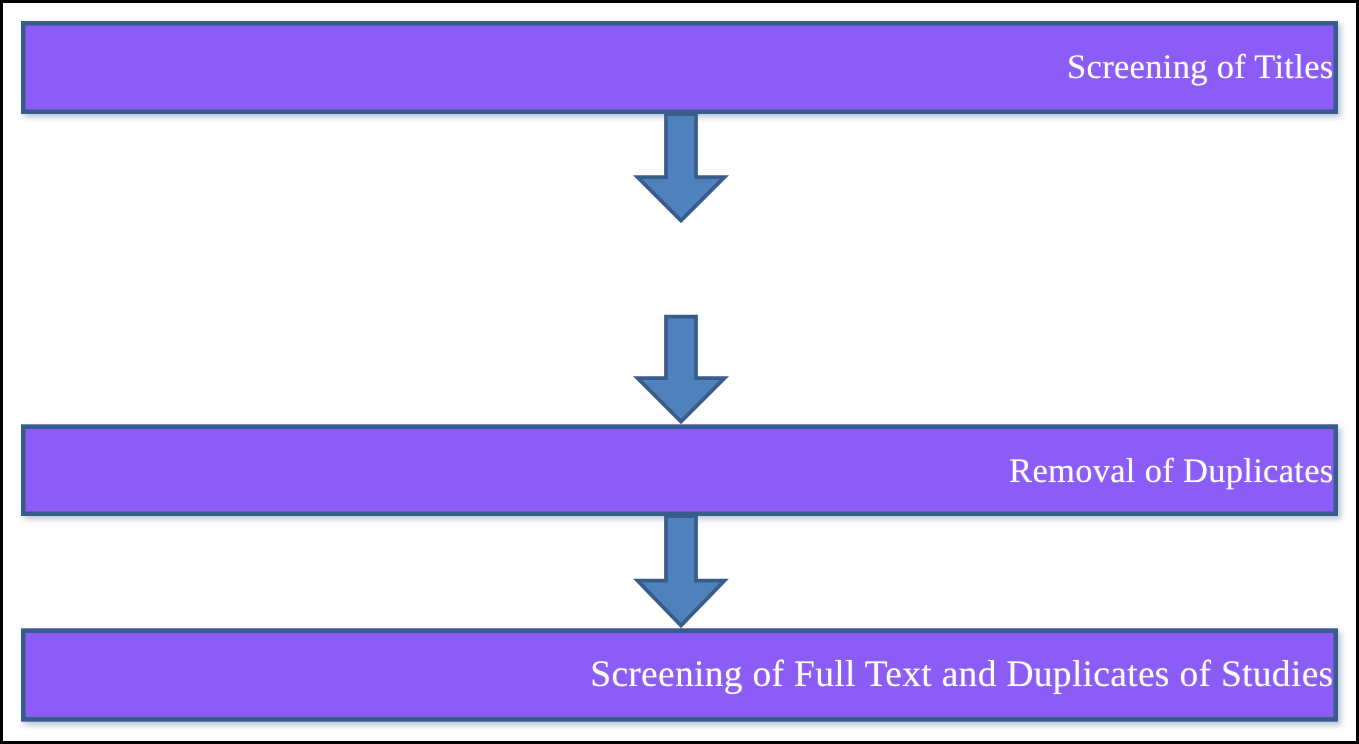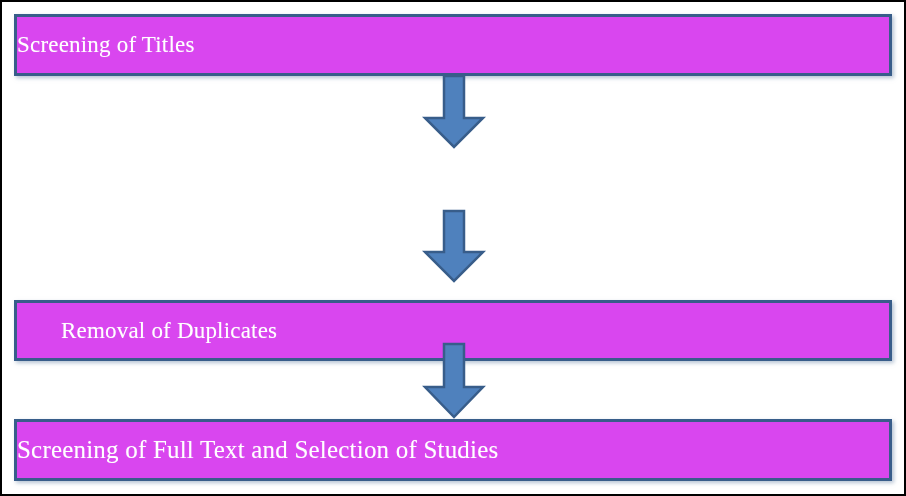--- a/index.html
+++ b/index.html
@@ -25,43 +25,43 @@
 
   .canvas {
     position: absolute;
     inset: 0;
   }
 
   
   .process-box {
     position: absolute;
     box-sizing: border-box;
-    background: #d946ef;
+    background: #8b5cf6;
     border: 3px solid #385d8a;
     box-shadow: 2px 2px 4px rgba(120, 145, 175, 0.55);
     display: flex;
     align-items: center;
-    justify-content: flex-start;
+    justify-content: flex-end;
     color: #ffffff;
   }
 
   .process-box .box-label {
     color: #ffffff;
     font-family: "Liberation Serif", "DejaVu Serif", serif;
     font-size: 23px;
     line-height: 1.1;
     letter-spacing: 0.2px;
     text-align: center;
     white-space: nowrap;
     text-shadow: 0 0 1px rgba(255,255,255,0.35);
   }
 
   #box-1 { left: 12px;  top: 12px;  width: 878px; height: 62px; }
   #box-2 { left: 12px;  top: 147px; width: 878px; height: 62px; }
-  #box-3 { left: 12px;  top: 298px; width: 878px; height: 61px; padding-left: 44px; }
+  #box-3 { left: 12px;  top: 281px; width: 878px; height: 61px; padding-left: 44px; }
   #box-4 { left: 12px;  top: 417px; width: 878px; height: 62px; }
 
   #box-4 .box-label { font-size: 25px; }
 
   
   .connector-arrow {
     position: absolute;
     width: 62px;
   }
   .connector-arrow svg {
@@ -102,17 +102,17 @@
       <span class="box-label">Removal of Duplicates</span>
     </div>
 
     <div class="connector-arrow" id="arrow-3">
       <svg viewBox="0 0 62 75" preserveAspectRatio="none">
         <polygon points="21,0 41,0 41,43 60,43 31,73 2,43 21,43" fill="#4f81bd" stroke="#385d8a" stroke-width="2.5" stroke-linejoin="miter"></polygon>
       </svg>
     </div>
 
     <div class="process-box" id="box-4">
-      <span class="box-label">Screening of Full Text and Selection of Studies</span>
+      <span class="box-label">Screening of Full Text and Duplicates of Studies</span>
     </div>
 
   </div>
 </div>
 
 </body></html>

